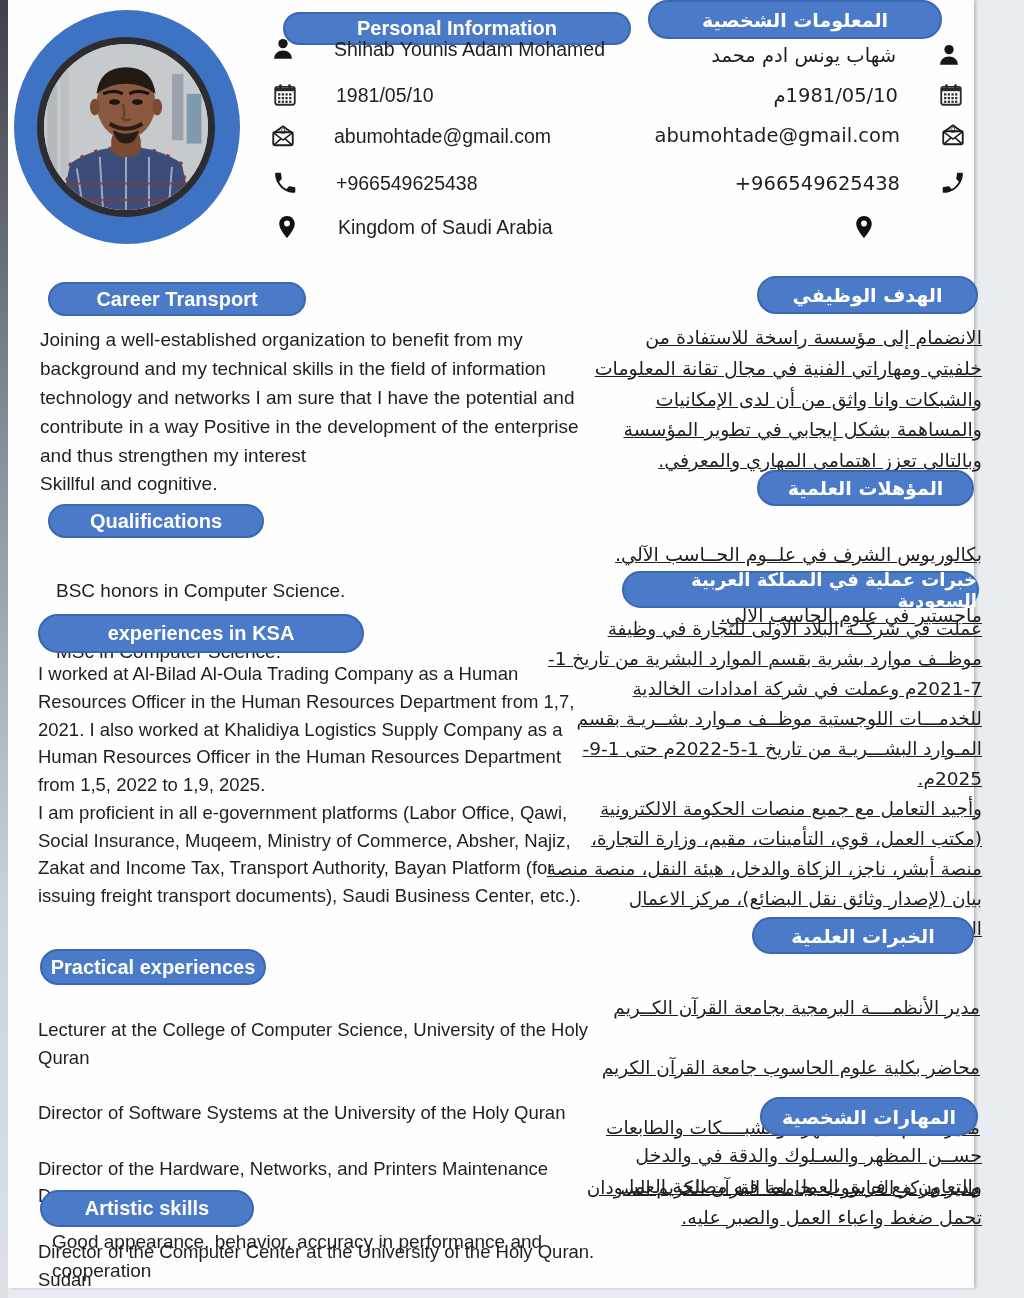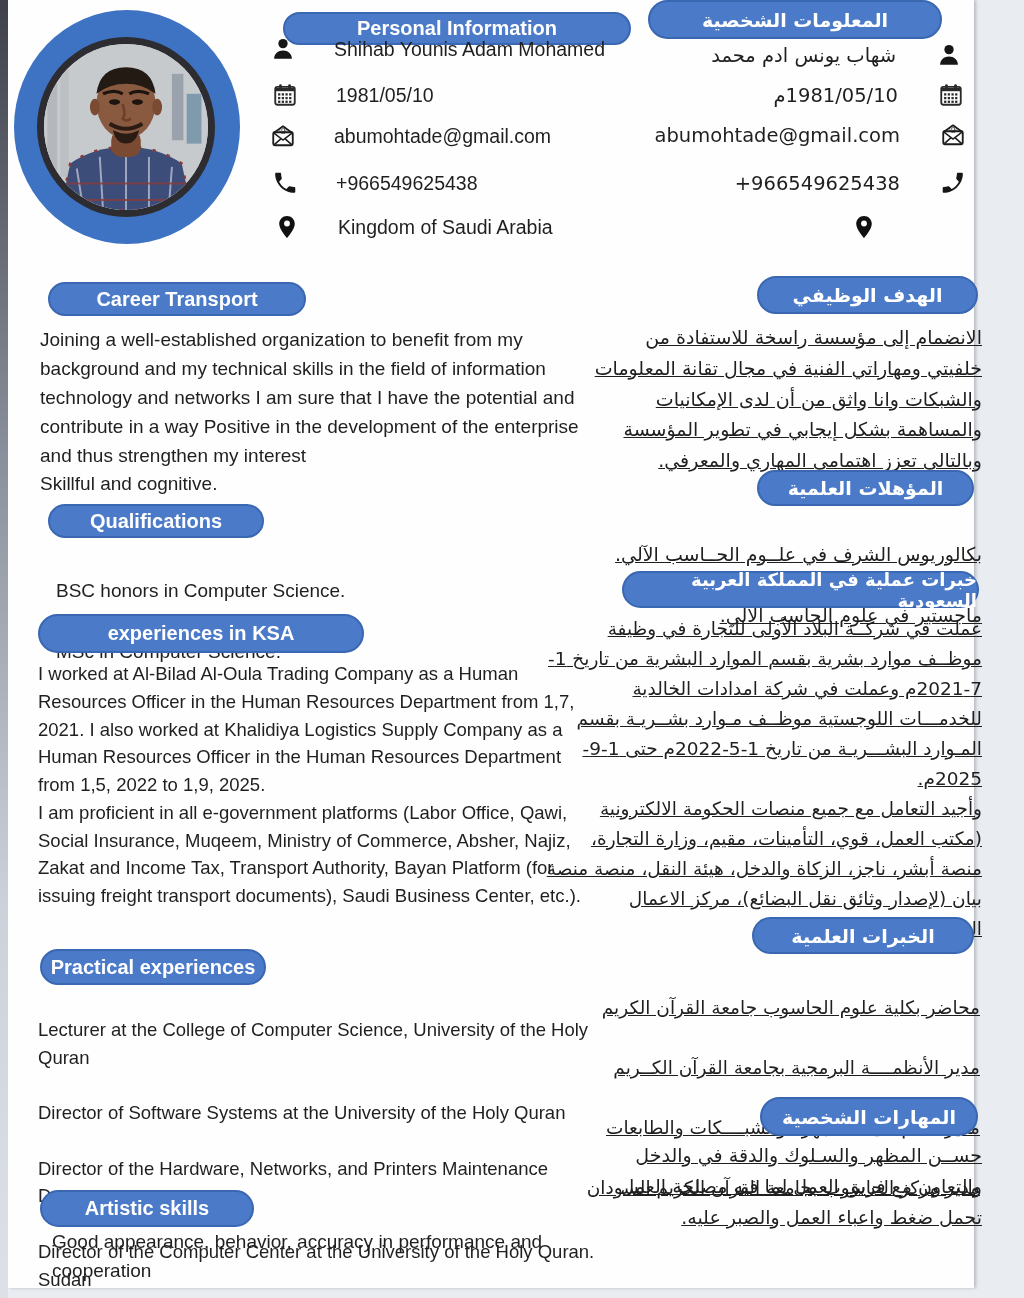--- a/index.html
+++ b/index.html
@@ -268,22 +268,22 @@
   <div class="list-item">Lecturer at the College of Computer Science, University of the Holy Quran</div>
   <div class="list-item">Director of Software Systems at the University of the Holy Quran</div>
   <div class="list-item">Director of the Hardware, Networks, and Printers Maintenance Department</div>
   <div class="list-item">Director of the Computer Center at the University of the Holy Quran. Sudan</div>
 </div>
 
 <div class="pill ar" style="left:752px;top:917px;width:222px;height:37px;">
   <span>الخبرات العلمية</span>
 </div>
 <div class="body-text ar sm" style="left:556px;top:963px;width:424px;line-height:1.62;">
+  <div class="list-item">مدير الأنظمــــة البرمجية بجامعة القرآن الكــريم</div>
   <div class="list-item">محاضر بكلية علوم الحاسوب جامعة القرآن الكريم</div>
-  <div class="list-item">مدير الأنظمــــة البرمجية بجامعة القرآن الكــريم</div>
   <div class="list-item">مدير قسم صيانة الأجهزة والشبــــكات والطابعات</div>
   <div class="list-item">مدير مركز الحاسوب بجامعة القرآن الكريم السودان</div>
 </div>
 
 <div class="pill" style="left:40px;top:1190px;width:214px;height:37px;">
   <span>Artistic skills</span>
 </div>
 <div class="body-text" style="left:52px;top:1228px;width:530px;">Good appearance, behavior, accuracy in performance and cooperation</div>
 
 <div class="pill ar" style="left:760px;top:1097px;width:218px;height:39px;">

